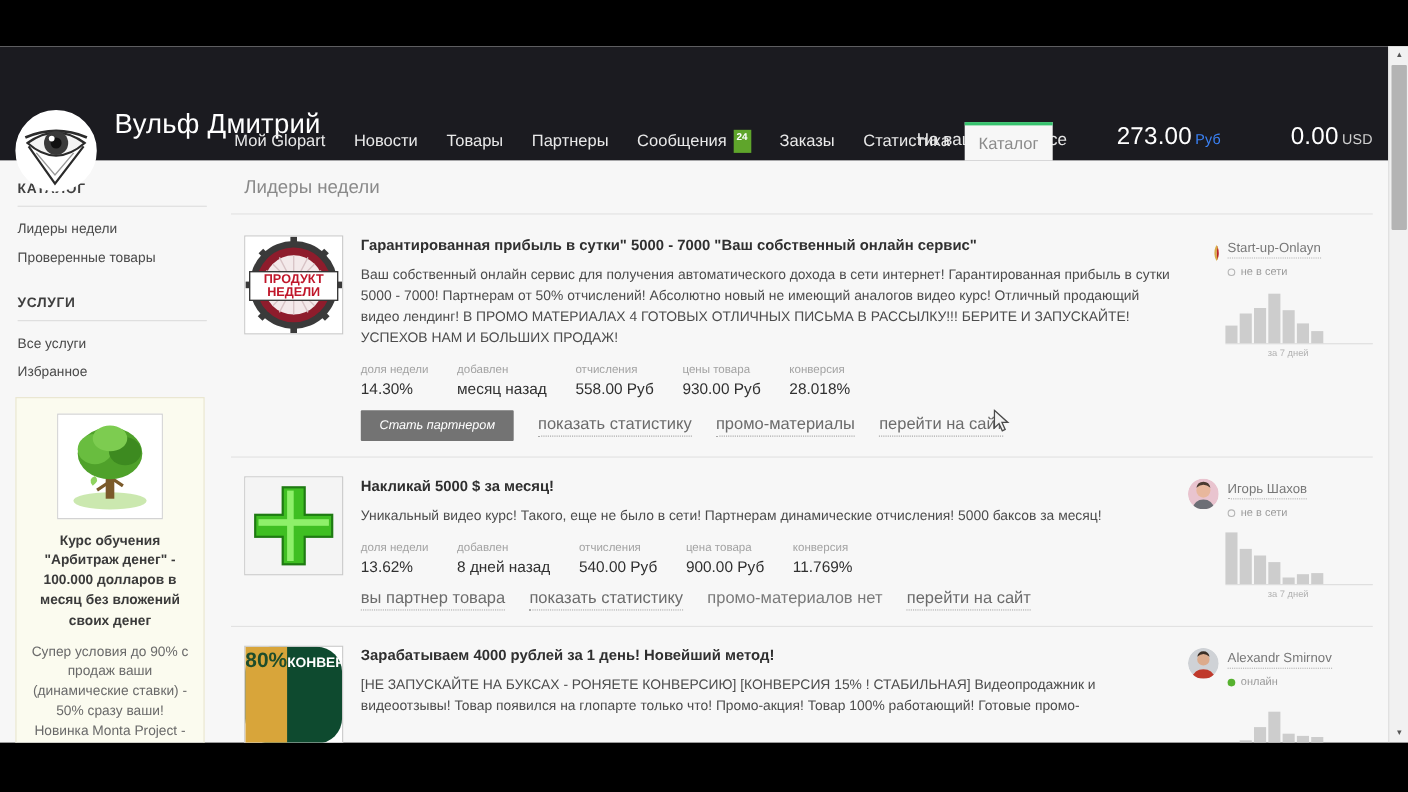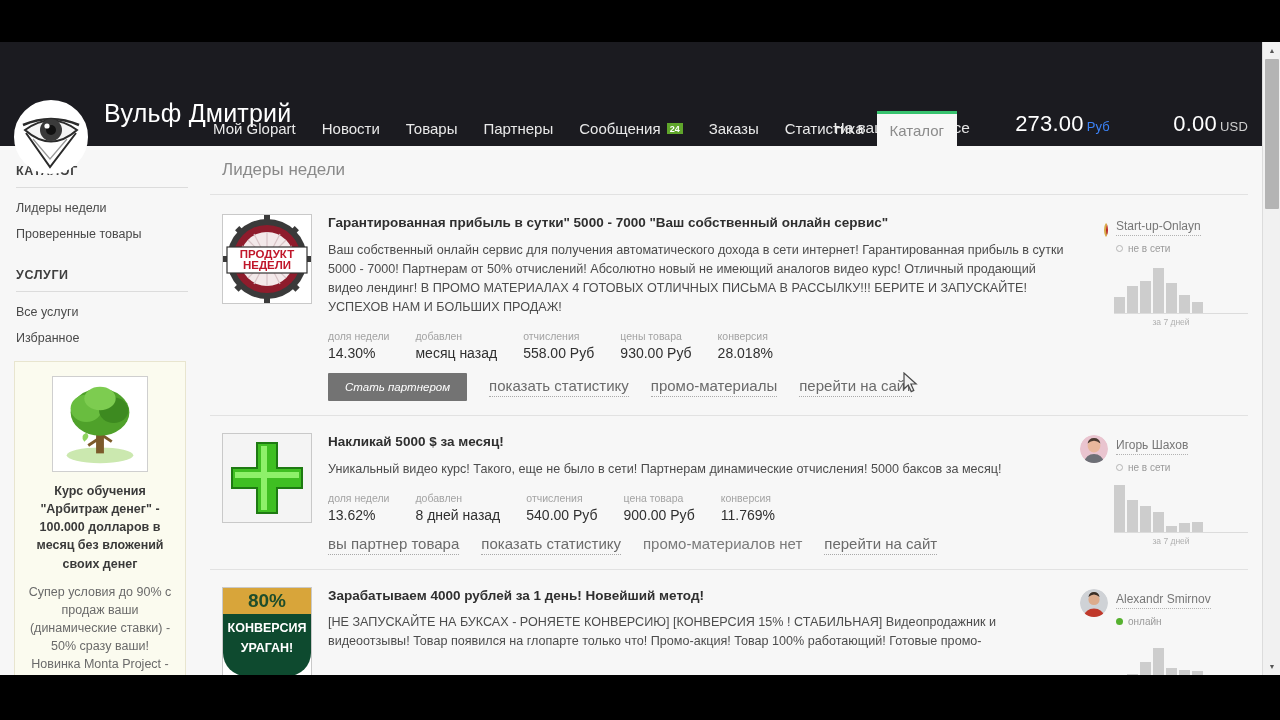--- a/index.html
+++ b/index.html
@@ -62,21 +62,21 @@
   .main-nav {
     position:absolute; left:200px; bottom:0; height:35px;
     display:flex; align-items:stretch;
   }
   .nav-item {
     display:flex; align-items:center; padding:0 13px;
     color:#e9e9e9; font-size:15px; cursor:pointer; position:relative;
   }
   .nav-item .msg-badge {
     display:inline-block; background:#5fa52b; color:#fff;
-    font-size:9px; font-weight:bold; padding:2px 3px 0;
+    font-size:9px; font-weight:bold; padding:2px 3px 10px;
     margin-left:6px; line-height:1; vertical-align:middle;
   }
   .nav-item.active {
     background:#f7f7f7; color:#8b8b8b;
     border-top:3px solid #37c26e;
   }
 
   
   .page-body { position:absolute; left:0; top:104px; width:1262px; bottom:0; background:#f7f7f7; }
 
@@ -161,21 +161,21 @@
     padding-bottom:2px; cursor:pointer; display:inline-block;
   }
   .seller-status { font-size:10px; color:#9a9a9a; margin-top:7px; display:flex; align-items:center; }
   .dot { width:7px; height:7px; border-radius:50%; margin-right:5px; display:inline-block; }
   .dot.off { border:1.5px solid #b5b5b5; background:transparent; }
   .dot.on { background:#56b12f; }
   .chart-wrap { margin-top:8px; padding-left:34px; }
   .bars { display:flex; align-items:flex-end; height:52px; border-bottom:1px solid #dcdcdc; }
   .bar { width:11px; margin-right:2px; background:#cdcdcd; }
   .chart-cap { font-size:8.5px; color:#b0b0b0; text-align:center; margin-top:3px; padding-right:20px; }
-  .badge-conv { width:100%; height:100%; background:#0e4a2f; display:flex; flex-direction:column;border-radius:23px; }
+  .badge-conv { width:100%; height:100%; background:#0e4a2f; display:flex; flex-direction:row;border-radius:23px; }
   .conv-top { background:#d8a53a; color:#1e4d2b; font-size:19px; font-weight:bold; text-align:center; padding:2px 0; }
   .conv-t1 { color:#fff; font-size:12.5px; font-weight:bold; text-align:center; margin-top:7px; }
   .conv-t2 { color:#fff; font-size:12.5px; font-weight:bold; text-align:center; margin-top:6px; }
 
   
   .scrollbar { position:absolute; right:0; top:0; width:18px; height:633px; background:#f1f1f1; border-left:1px solid #dcdcdc; }
   .sb-arrow { width:18px; height:17px; display:flex; align-items:center; justify-content:center; font-size:7px; color:#555; cursor:pointer; }
   .sb-arrow.top { position:absolute; top:0; }
   .sb-arrow.bottom { position:absolute; bottom:0; }
   .sb-thumb { position:absolute; top:17px; left:2px; width:14px; height:150px; background:#b4b4b4; border-radius:1px; cursor:pointer; }

